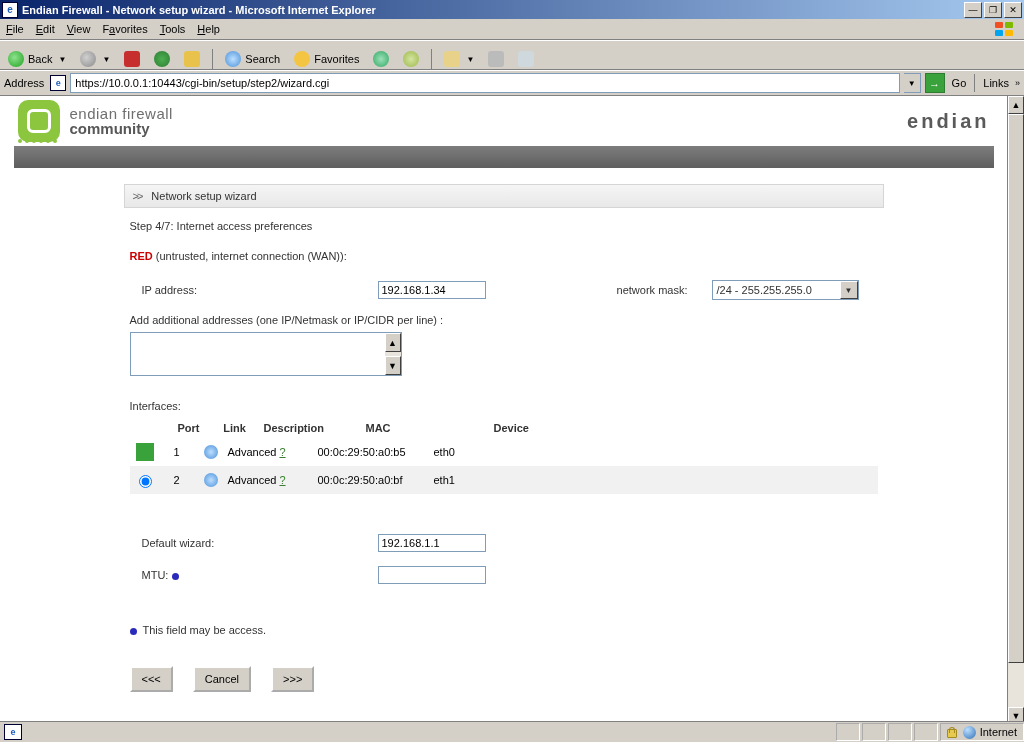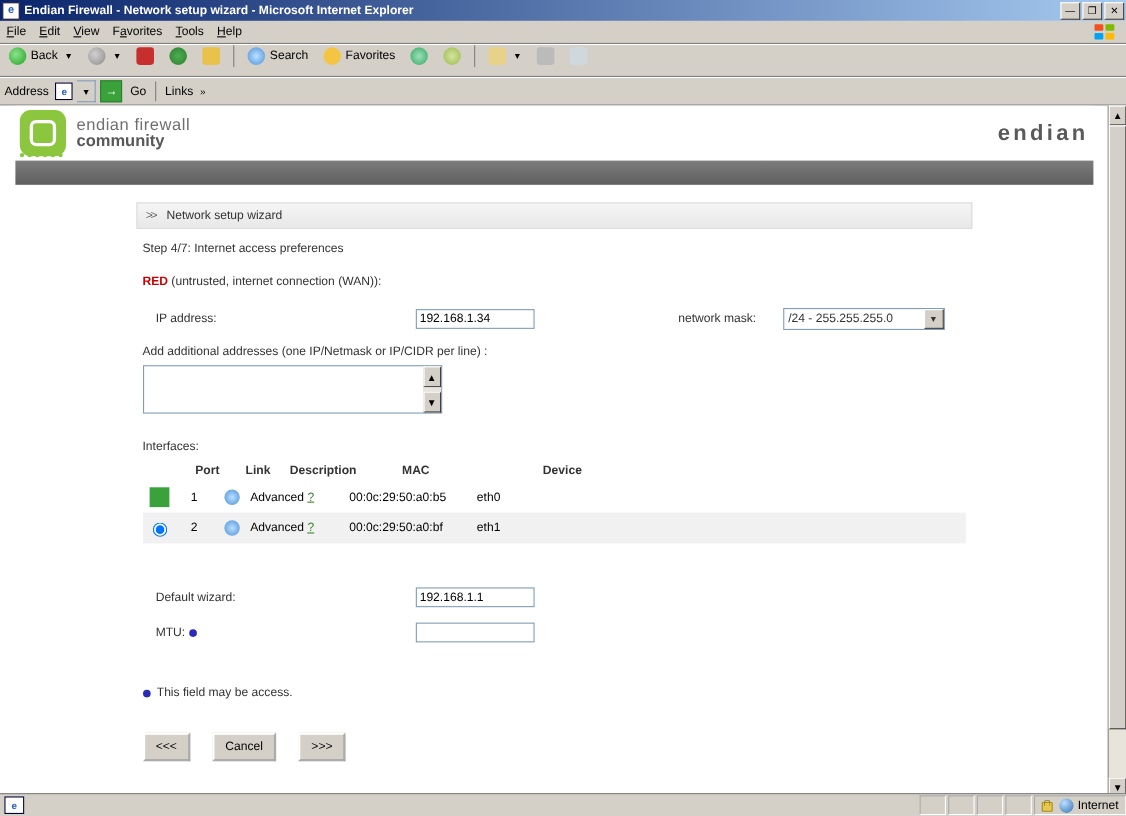--- a/index.html
+++ b/index.html
@@ -7,21 +7,21 @@
   .titlebar .ie-icon { width:14px; height:14px; background:#fff; border:1px solid #003; margin-right:4px; display:flex; align-items:center; justify-content:center; color:#1f5fbf; font-weight:bold; font-size:10px;}
   .titlebar .title-text { flex:1; font-weight:bold; font-size:11px;}
   .titlebar .win-btn { width:16px; height:14px; background:#d4d0c8; border:1px solid #fff; border-right-color:#404040; border-bottom-color:#404040; margin-left:2px; display:flex; align-items:center; justify-content:center; font-family: Marlett, Arial; font-size:9px; color:#000;}
   .menubar { height:20px; background:#d4d0c8; border-bottom:1px solid #808080; display:flex; align-items:center; padding:0 6px; }
   .menubar .mitem { margin-right:12px; cursor:default; }
   .menubar .mitem u { text-decoration:underline; }
   .menubar .win-logo { margin-left:auto; width:28px; height:20px; display:flex; align-items:center; justify-content:center; }
   .win-logo .flag { width:18px; height:14px; position:relative;}
   .win-logo .flag span { position:absolute; width:8px; height:6px; border-radius:1px;}
   .flag .r{background:#f25022;top:0;left:0;} .flag .g{background:#7fba00;top:0;right:0;} .flag .b{background:#00a4ef;bottom:0;left:0;} .flag .y{background:#ffb900;bottom:0;right:0;}
-  .toolbar { height:28px; background:#d4d0c8; border-top:1px solid #fff; border-bottom:1px solid #808080; display:flex; align-items:flex-start; padding:0 4px; gap:6px; }
+  .toolbar { height:28px; background:#d4d0c8; border-top:1px solid #fff; border-bottom:1px solid #808080; display:flex; align-items:flex-end; padding:0 4px; gap:6px; }
   .tbtn { display:flex; align-items:center; gap:4px; padding:2px 4px; cursor:default;}
   .tsep { width:1px; height:20px; background:#808080; margin:0 2px;}
   .ticon { width:16px; height:16px; border-radius:8px; display:inline-block;}
   .ic-back { background:radial-gradient(circle at 40% 40%, #8de28d, #1fa31f);}
   .ic-fwd  { background:radial-gradient(circle at 40% 40%, #d0d0d0, #8a8a8a);}
   .ic-stop { background:#c72f2f; border-radius:3px;}
   .ic-ref  { background:radial-gradient(circle,#4caf50,#2e7d32);}
   .ic-home { background:#e8c24a; border-radius:3px;}
   .ic-search{ background:radial-gradient(circle,#bcdfff,#4a90d9);}
   .ic-fav  { background:#f4c542; border-radius:8px;}
@@ -177,20 +177,21 @@
       <span class="ticon ic-prn"></span>
     </div>
   <div class="tbtn">
       <span class="ticon ic-edit"></span>
     </div>
 </div>
 
 <div class="addressbar">
   <span class="label">Address</span>
   <div class="pageicon">e</div>
+  <input class="url" value="https://10.0.0.1:10443/cgi-bin/setup/step2/wizard.cgi" style="">
   <div class="combo-arrow">▼</div>
   <div class="go-btn">→</div>
   <span class="go-label">Go</span>
   <div class="vsep"></div>
   <span class="links">Links</span>
   <span style="font-size:9px;">»</span>
 </div>
 
 <div class="page-area">
   <div class="page-content">

